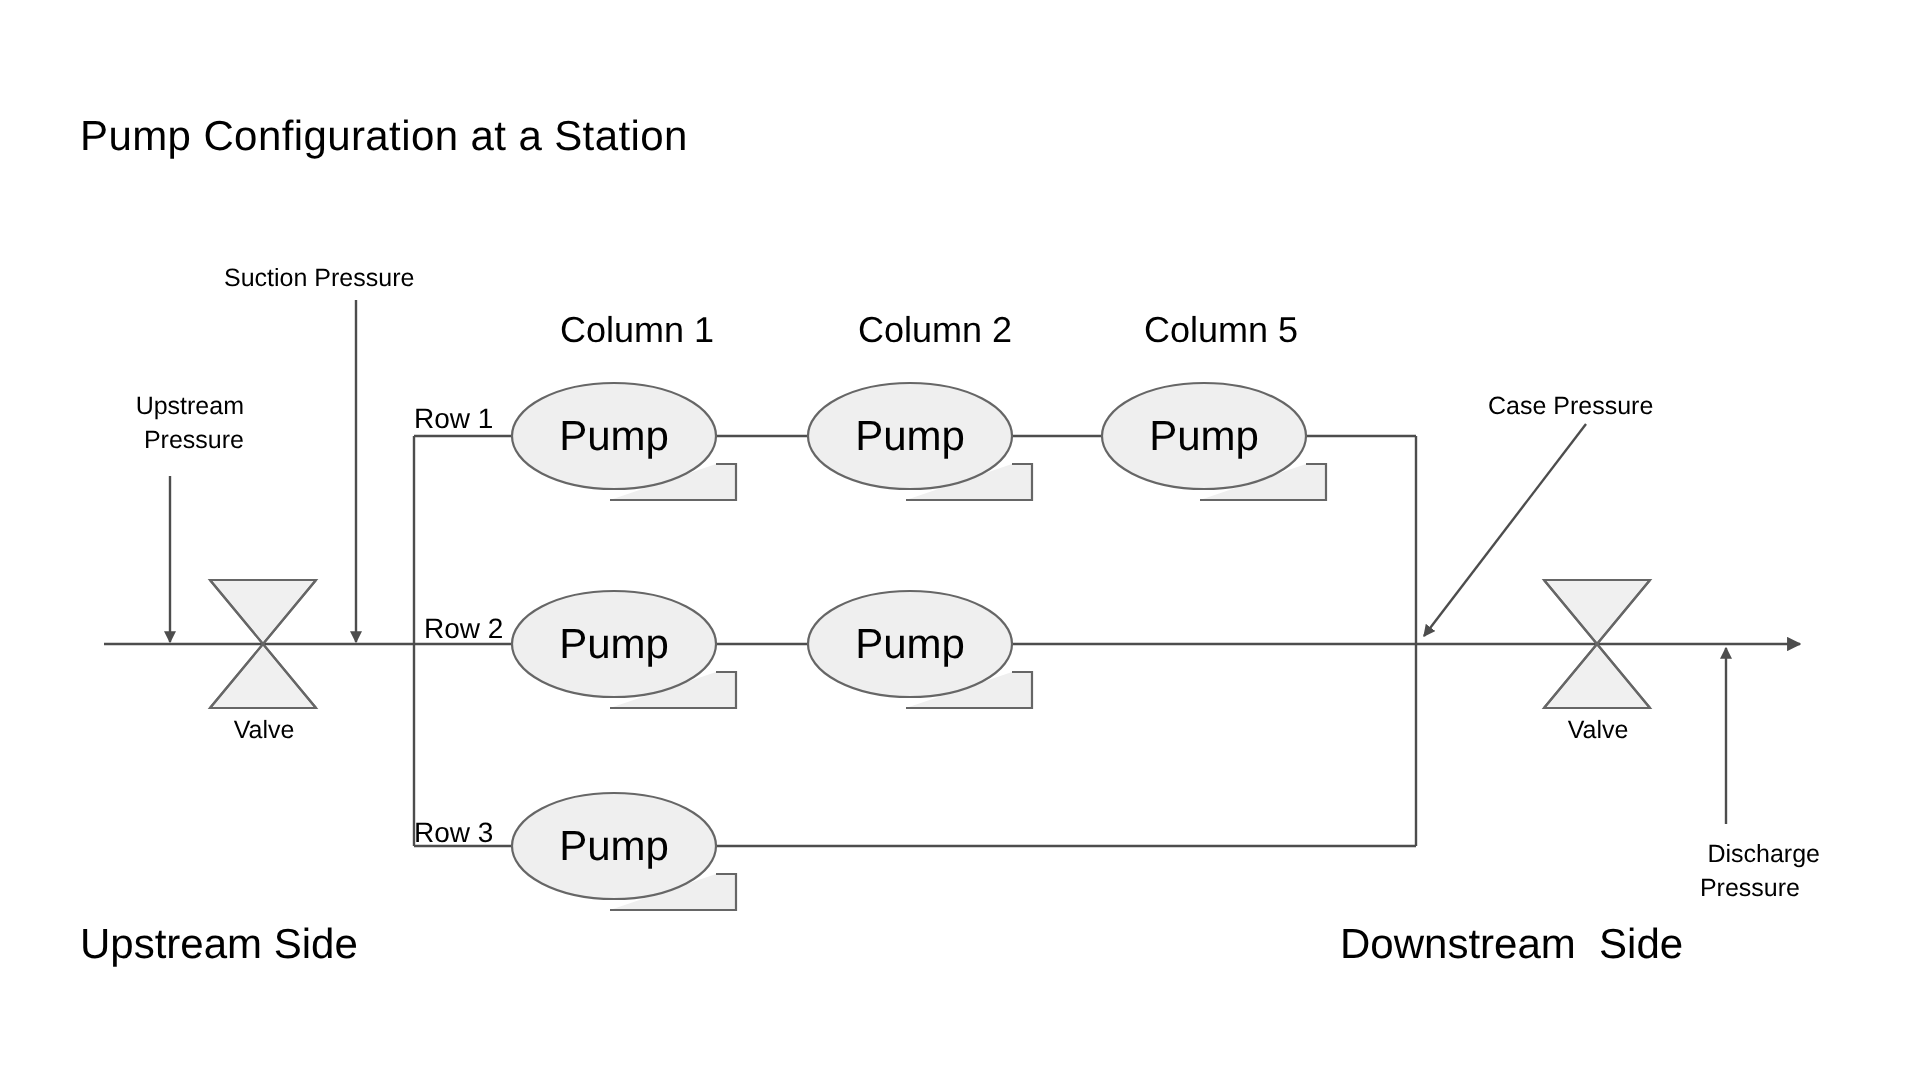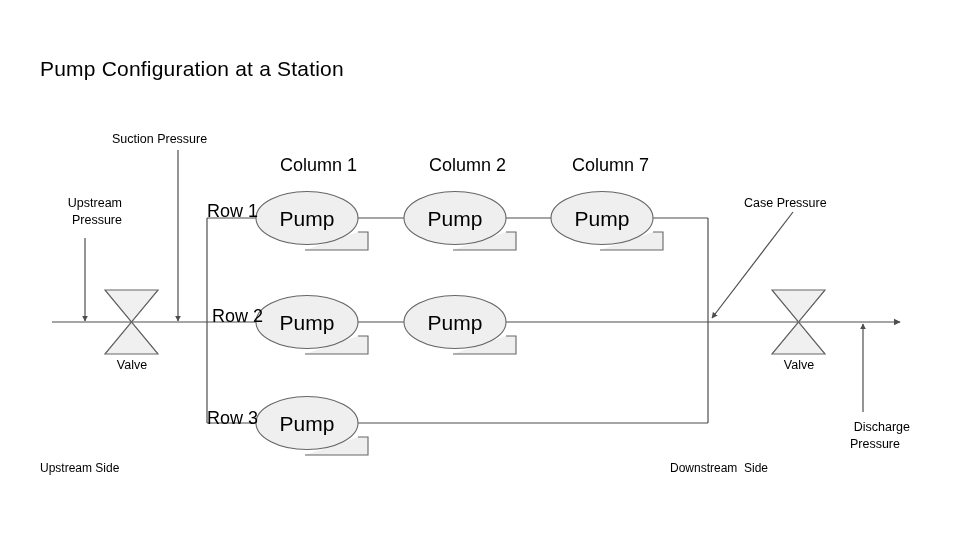--- a/index.html
+++ b/index.html
@@ -26,31 +26,31 @@
     position: absolute;
     color: #000000;
     white-space: pre;
     line-height: 1.18;
   }
   .title {
     font-size: 21px;
     letter-spacing: 0.2px;
   }
   .side-label {
-    font-size: 12px;
+    font-size: 21px;
   }
   .annot {
     font-size: 12.5px;
     text-align: right;
   }
   .colhdr {
     font-size: 18px;
   }
   .rowlbl {
-    font-size: 18px;
+    font-size: 14px;
   }
   .valvelbl {
     font-size: 12.5px;
   }
   .pumptext {
     position: absolute;
     font-size: 21px;
     color: #000000;
     text-align: center;
     white-space: pre;
@@ -147,21 +147,21 @@
   <div class="lbl annot" style="left:50px; top:196px; width:72px;">Upstream</div>
   <div class="lbl annot" style="left:50px; top:213px; width:72px;">Pressure</div>
 
   <div class="lbl annot" style="left:744px; top:196px;">Case Pressure</div>
 
   <div class="lbl annot" style="left:836px; top:420px; width:74px;">Discharge</div>
   <div class="lbl annot" style="left:826px; top:437px; width:74px;">Pressure</div>
 
   <div class="lbl colhdr" style="left:280px; top:155px;">Column 1</div>
   <div class="lbl colhdr" style="left:429px; top:155px;">Column 2</div>
-  <div class="lbl colhdr" style="left:572px; top:155px;">Column 7</div>
+  <div class="lbl colhdr" style="left:572px; top:155px;">Column 5</div>
 
   <div class="lbl rowlbl" style="left:207px; top:201px;">Row 1</div>
   <div class="lbl rowlbl" style="left:212px; top:306px;">Row 2</div>
   <div class="lbl rowlbl" style="left:207px; top:408px;">Row 3</div>
 
   <div class="pumptext" style="left:257px; top:207px; width:100px;">Pump</div>
   <div class="pumptext" style="left:405px; top:207px; width:100px;">Pump</div>
   <div class="pumptext" style="left:552px; top:207px; width:100px;">Pump</div>
   <div class="pumptext" style="left:257px; top:311px; width:100px;">Pump</div>
   <div class="pumptext" style="left:405px; top:311px; width:100px;">Pump</div>

